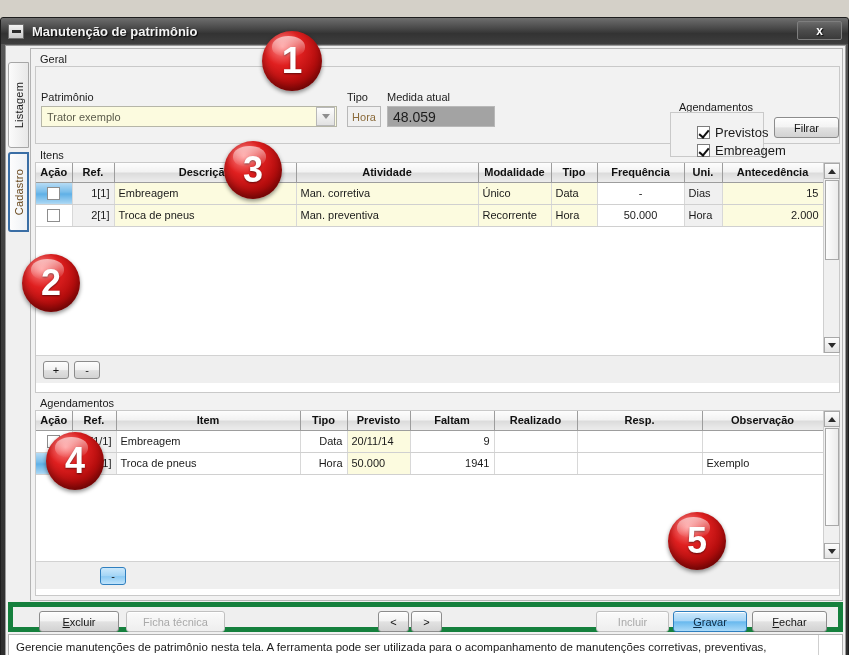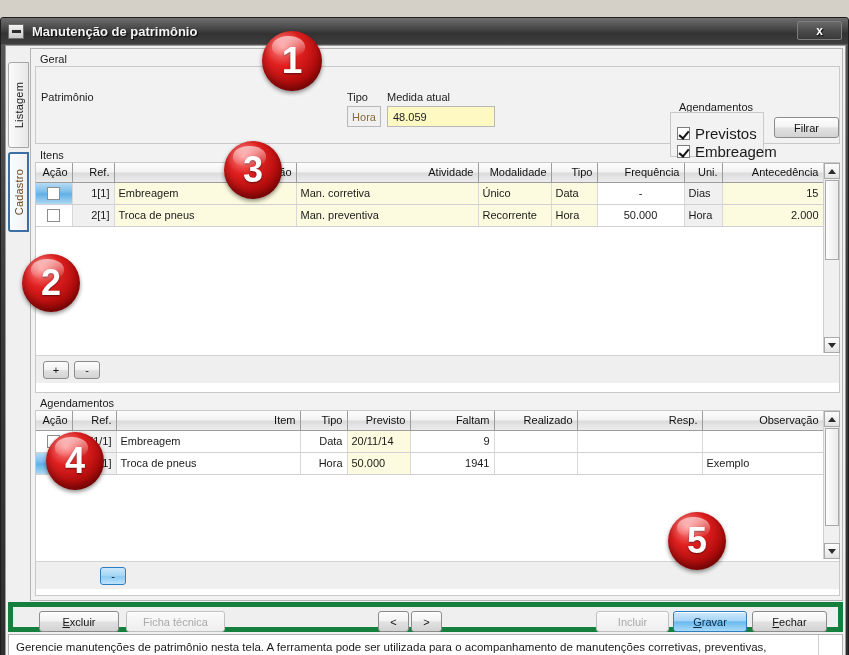--- a/index.html
+++ b/index.html
@@ -160,34 +160,34 @@
     position: absolute;
     height: 21px;
     background: #f0f0f0;
     border: 1px solid #b8b8b8;
     display: flex; align-items: center; justify-content: center;
     font-size: 11px; color: #8a6a3a;
   }
   .txt-box {
     position: absolute;
     height: 21px;
-    background: #fef9c3;
+    background: #a3a3a3;
     border: 1px solid #b8b8b8;
     display: flex; align-items: center;
     padding-left: 5px;
-    font-size: 11px; color: #1c1c1c;
+    font-size: 14px; color: #1c1c1c;
   }
 
   
   #agd-group-label { top: 52px; left: 645px; }
   #agd-group-box { left: 639px; top: 63px; width: 94px; height: 45px; }
   .chk-row {
     position: absolute;
     display: flex; align-items: center;
-    font-size: 15px; color: #1a1a1a;
+    font-size: 13px; color: #1a1a1a; margin-left: 20px;
   }
   .chk {
     width: 13px; height: 13px;
     border: 1px solid #7c7c7c;
     background: #ffffff;
     margin-right: 5px;
     position: relative;
     flex: none;
   }
   .chk.on::after {
@@ -232,23 +232,23 @@
     table-layout: fixed;
     width: 100%;
     font-size: 11px;
   }
   table.grid th {
     background: linear-gradient(180deg,#fdfdfd 0%,#f2f2f2 45%,#dcdcdc 55%,#ececec 100%);
     border-right: 1px solid #9d9d9d;
     border-bottom: 1px solid #9d9d9d;
     height: 19px;
     padding: 0 4px;
-    font-weight: normal;
+    font-weight: bold;
     color: #101010;
-    text-align: right;
+    text-align: center;
     white-space: nowrap;
     overflow: hidden;
   }
   table.grid td {
     border-right: 1px solid #d8d8d8;
     border-bottom: 1px solid #d0d0d0;
     height: 22px;
     padding: 0 4px;
     color: #1a1a1a;
     white-space: nowrap;
@@ -415,20 +415,26 @@
           <span>Cadastro</span>
         </div>
       </div>
 
       <div class="main">
 
         <div class="group-label" id="geral-label">Geral</div>
         <div class="group-box" id="geral-box"></div>
 
         <div class="field-label" style="left:10px; top:42px;">Patrimônio</div>
+        <div class="combo" style="left:10px; top:57px; width:296px;">
+          <div class="val">Trator exemplo</div>
+          <div class="arrow">
+              <b></b>
+            </div>
+        </div>
 
         <div class="field-label" style="left:316px; top:42px;">Tipo</div>
         <div class="ro-box" style="left:316px; top:57px; width:34px;">Hora</div>
 
         <div class="field-label" style="left:356px; top:42px;">Medida atual</div>
         <div class="txt-box" style="left:356px; top:57px; width:108px;">48.059</div>
 
         <div class="group-label" id="agd-group-label">Agendamentos</div>
         <div class="group-box" id="agd-group-box"></div>
         <div class="chk-row" style="left:646px; top:76px;">

